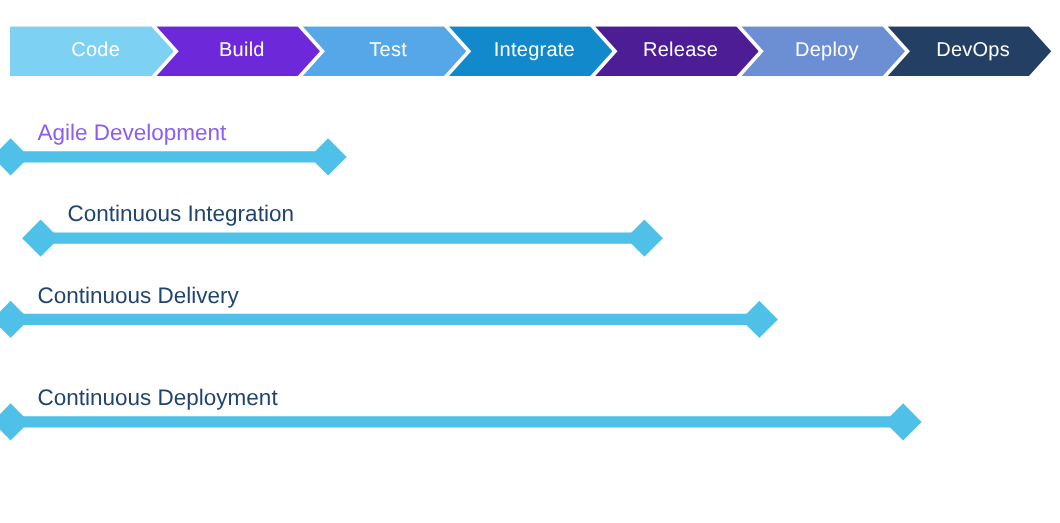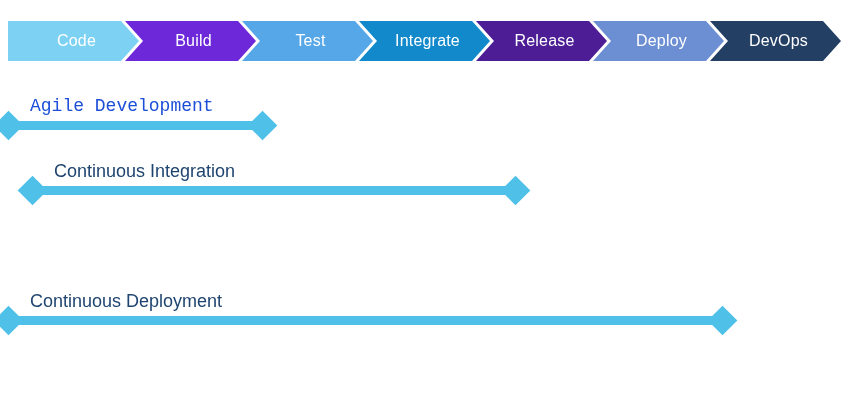--- a/index.html
+++ b/index.html
@@ -44,21 +44,21 @@
   
   .row {
     position: absolute;
     left: 0;
     width: 100%;
     height: 44px;
   }
   .row-1 { top: 96px; }
   .row-2 { top: 161px; margin-left: 24px; }
   .row-3 { top: 226px; }
-  .row-4 { top: 291px; }
+  .row-4 { top: 308px; }
   .row-5 { top: 356px; }
 
   .row .label {
     position: absolute;
     left: 30px;
     top: 0;
     font-size: 18px;
     color: #1F4470;
   }
   .bar-line {
@@ -101,33 +101,39 @@
       </div>
     <div class="chev" style="background: rgb(108, 143, 211);">
         <span>Deploy</span>
       </div>
     <div class="chev" style="background: rgb(35, 63, 99);">
         <span>DevOps</span>
       </div>
   </div>
 
   <div class="row row-1">
-    <div class="label" style="color: #1d4ed8; font-family: Liberation Mono, monospace;">Agile Development</div>
+    <div class="label" style="color: #8b5cf6;">Agile Development</div>
     <div class="bar-line" style="width: 258px; background: rgb(79, 193, 233);"></div>
     <div class="diamond start" style="background: rgb(79, 193, 233);"></div>
     <div class="diamond end" style="left: 251.5px; background: rgb(79, 193, 233);"></div>
   </div>
 
   <div class="row row-2">
     <div class="label" style="color: rgb(31, 68, 112);">Continuous Integration</div>
     <div class="bar-line" style="width: 487px; background: rgb(79, 193, 233);"></div>
     <div class="diamond start" style="background: rgb(79, 193, 233);"></div>
     <div class="diamond end" style="left: 480.5px; background: rgb(79, 193, 233);"></div>
   </div>
 
+  <div class="row row-3">
+    <div class="label" style="color: rgb(31, 68, 112);">Continuous Delivery</div>
+    <div class="bar-line" style="width: 603px; background: rgb(79, 193, 233);"></div>
+    <div class="diamond start" style="background: rgb(79, 193, 233);"></div>
+    <div class="diamond end" style="left: 596.5px; background: rgb(79, 193, 233);"></div>
+  </div>
 
   <div class="row row-4">
     <div class="label" style="color: rgb(31, 68, 112);">Continuous Deployment</div>
     <div class="bar-line" style="width: 718px; background: rgb(79, 193, 233);"></div>
     <div class="diamond start" style="background: rgb(79, 193, 233);"></div>
     <div class="diamond end" style="left: 711.5px; background: rgb(79, 193, 233);"></div>
   </div>
 
 
 </div>

